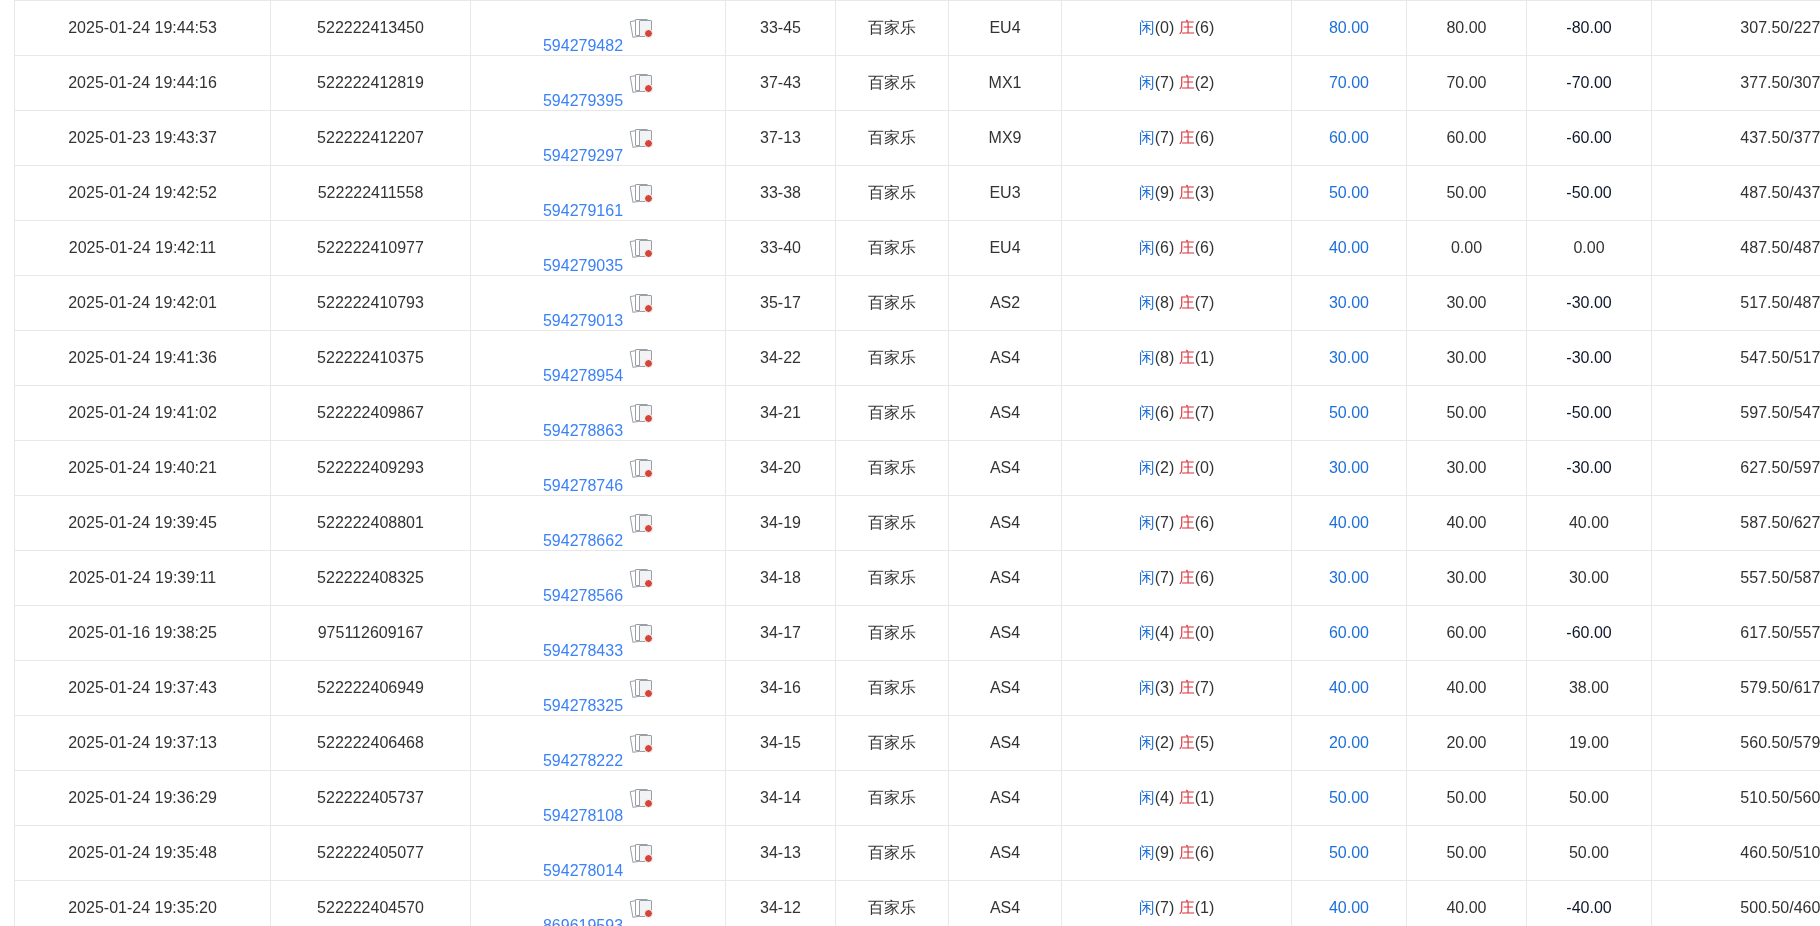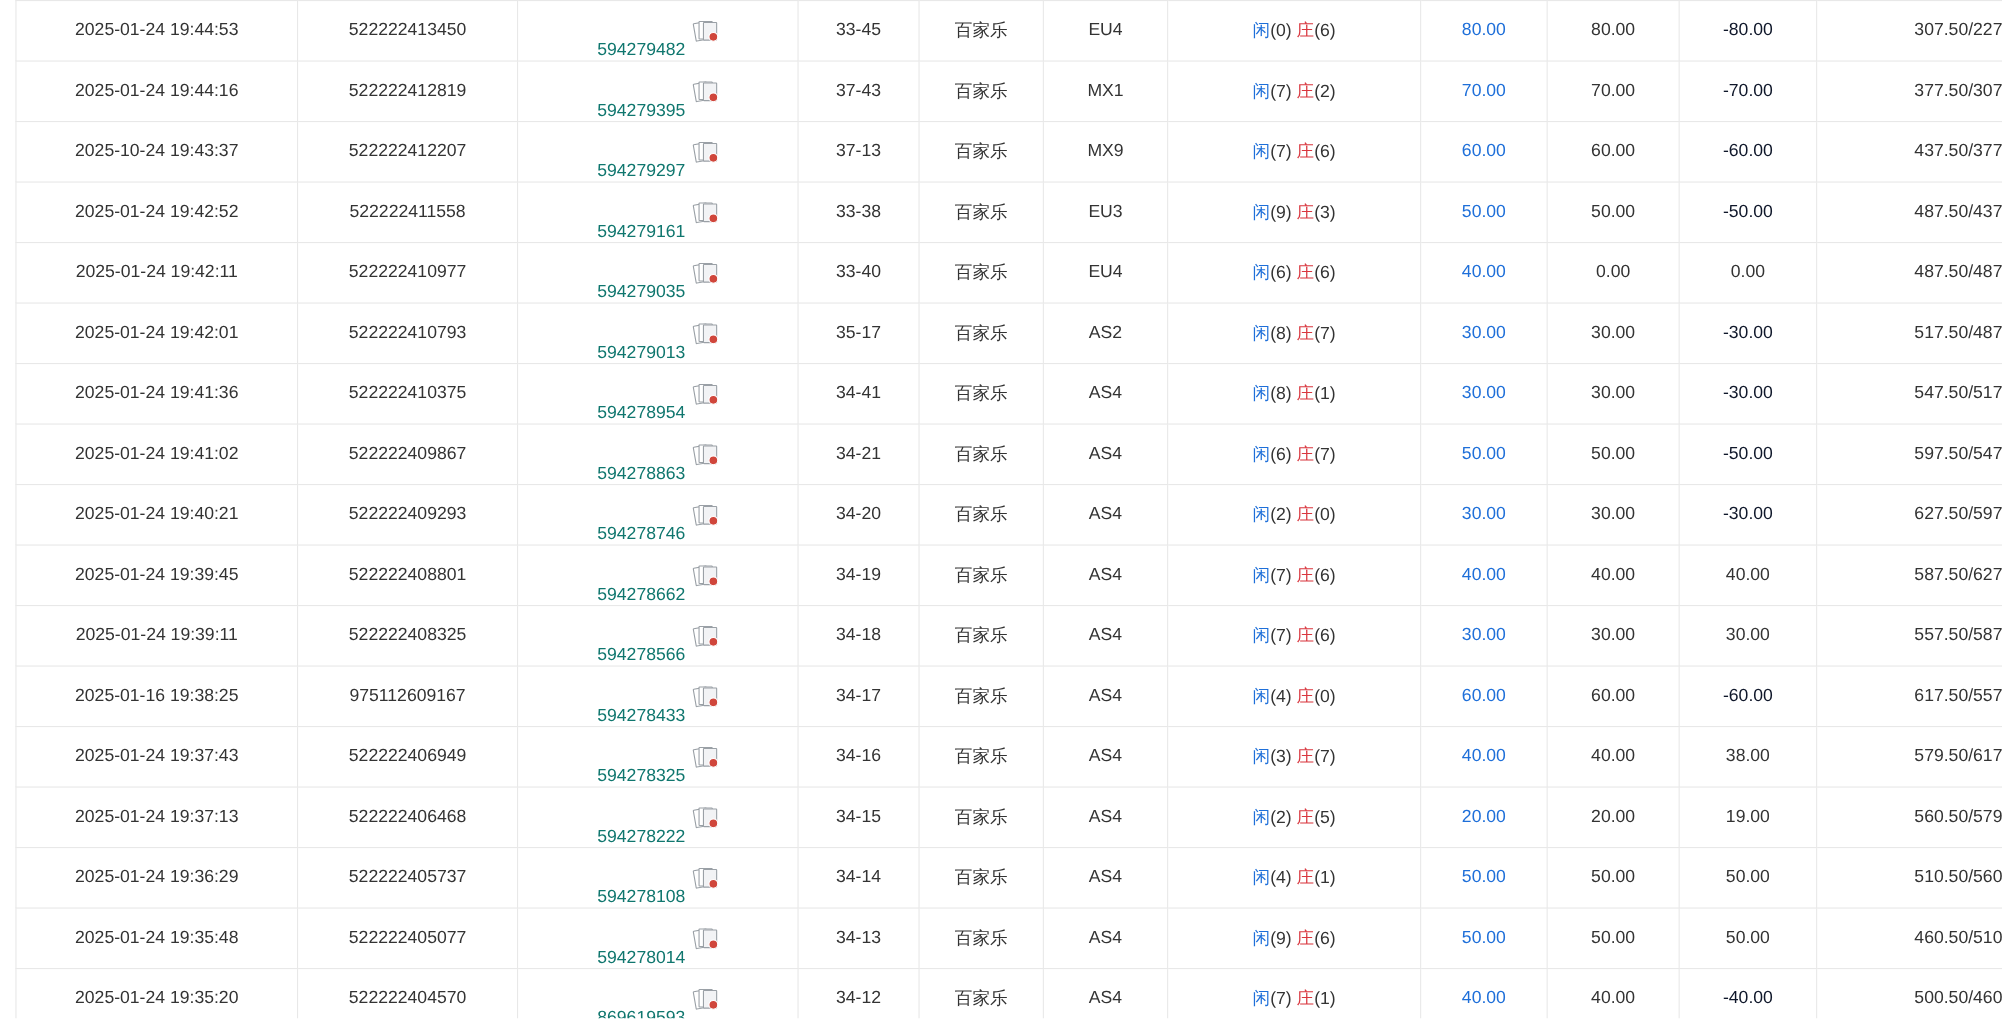--- a/index.html
+++ b/index.html
@@ -51,21 +51,21 @@
   .c-valid     { width: 120px; }
   .c-win       { width: 125px; }
   .c-balance   { width: 280px; }
 
   .round-cell {
     display: flex;
     align-items: center;
     justify-content: center;
     gap: 8px;
   }
-  .round-num { color: #0f766e; margin-top: 36px; }
+  .round-num { color: #3b82f6; margin-top: 36px; }
   .cards-icon {
     display: inline-block;
     width: 22px;
     height: 20px;
     position: relative;
     flex: 0 0 auto;
   }
   .cards-icon .card {
     position: absolute;
     width: 13px;
@@ -158,21 +158,21 @@
           <td>37-43</td>
           <td>百家乐</td>
           <td>MX1</td>
           <td class="result-cell"><span class="player">闲</span><span class="paren">(7)</span> <span class="banker">庄</span><span class="paren">(2)</span></td>
           <td class="amt-blue">70.00</td>
           <td class="amt-dark">70.00</td>
           <td class="amt-red">-70.00</td>
           <td>377.50/307.50</td>
         </tr>
         <tr>
-          <td>2025-10-24 19:43:37</td>
+          <td>2025-01-23 19:43:37</td>
           <td>522222412207</td>
           <td>
             <div class="round-cell">
               <span class="round-num">594279297</span>
               <span class="cards-icon">
                 <span class="card c1"></span>
                 <span class="card c2"></span>
                 <span class="card c3"></span>
                 <span class="dot"></span>
               </span>
@@ -263,21 +263,21 @@
             <div class="round-cell">
               <span class="round-num">594278954</span>
               <span class="cards-icon">
                 <span class="card c1"></span>
                 <span class="card c2"></span>
                 <span class="card c3"></span>
                 <span class="dot"></span>
               </span>
             </div>
           </td>
-          <td>34-41</td>
+          <td>34-22</td>
           <td>百家乐</td>
           <td>AS4</td>
           <td class="result-cell"><span class="player">闲</span><span class="paren">(8)</span> <span class="banker">庄</span><span class="paren">(1)</span></td>
           <td class="amt-blue">30.00</td>
           <td class="amt-dark">30.00</td>
           <td class="amt-red">-30.00</td>
           <td>547.50/517.50</td>
         </tr>
         <tr>
           <td>2025-01-24 19:41:02</td>

